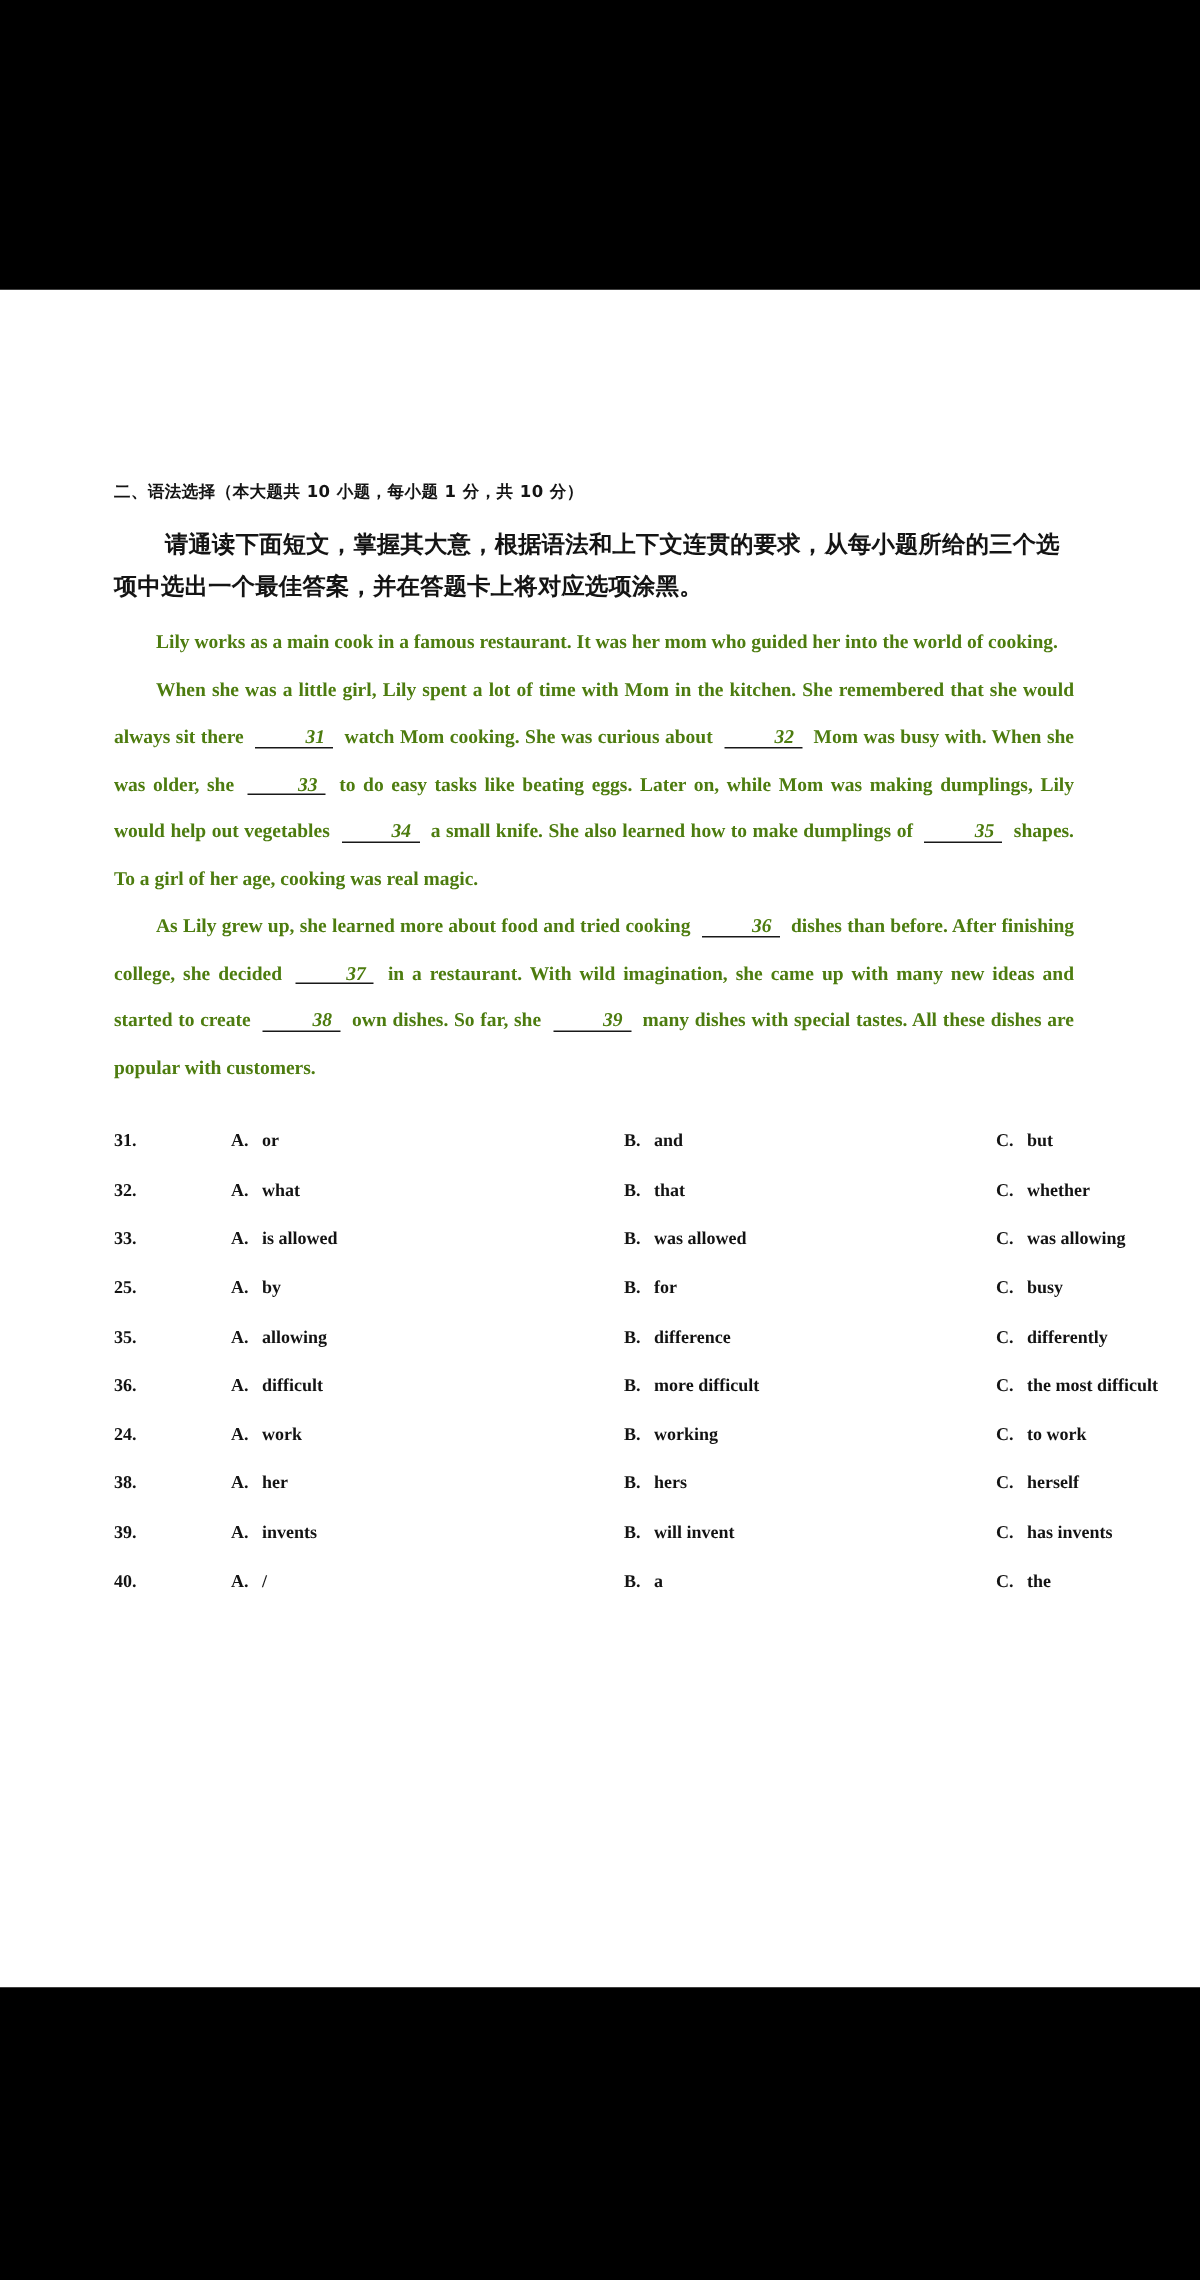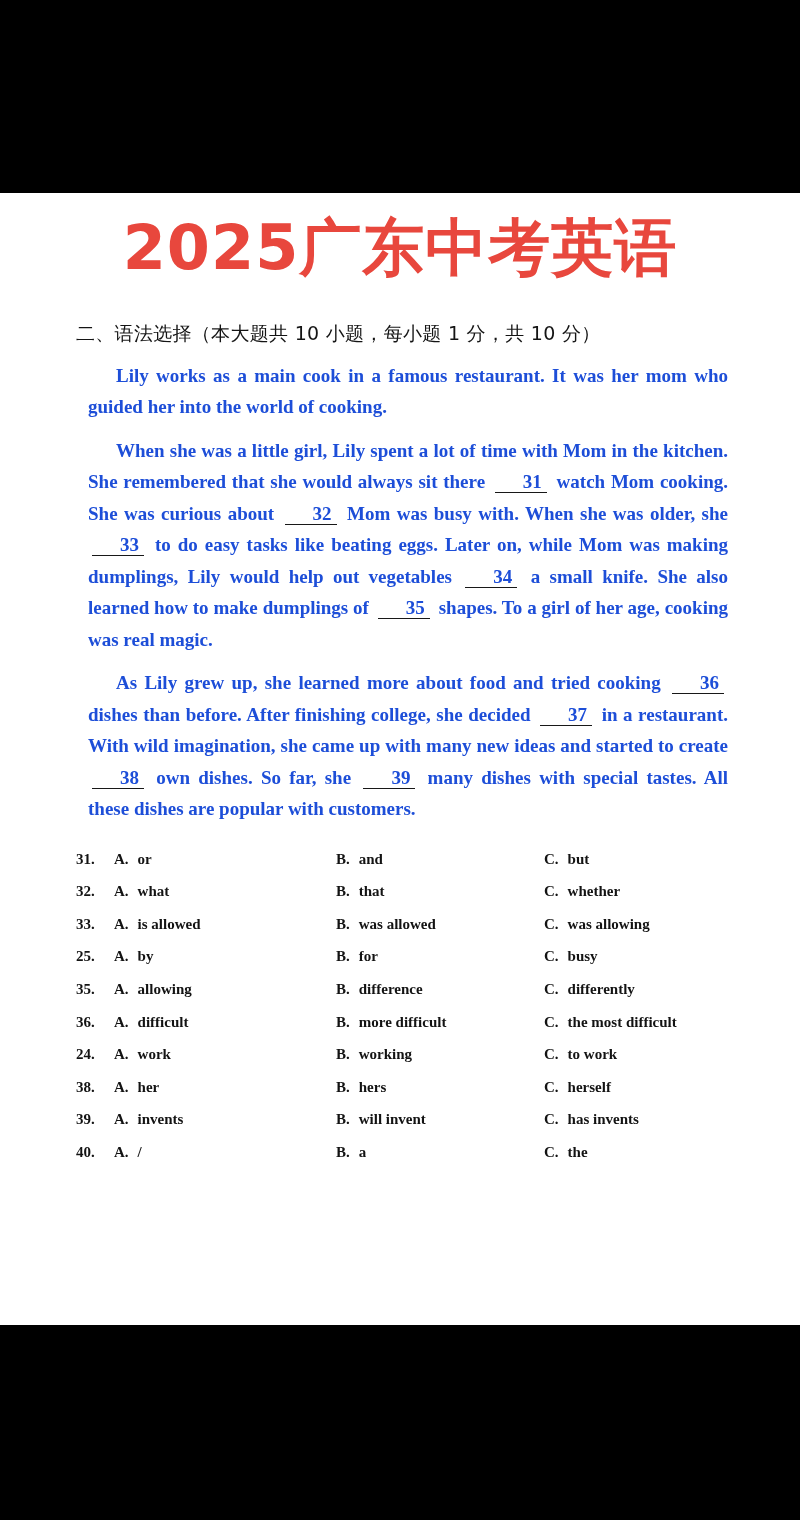--- a/index.html
+++ b/index.html
@@ -57,22 +57,22 @@
   .sheet {
     position: absolute;
     left: 76px;
     top: 128px;
     width: 648px;
     color: #141414;
   }
 
   .cn-head {
     font-family: "DejaVu Sans", "Liberation Sans", sans-serif;
-    font-weight: normal;
-    font-size: 19px;
+    font-weight: bold;
+    font-size: 11px;
     line-height: 1.35;
     letter-spacing: 0.3px;
     margin: 0 0 13px 0;
   }
   .cn-body {
     font-family: "DejaVu Sans", "Liberation Sans", sans-serif;
     font-weight: bold;
     font-size: 15.5px;
     line-height: 1.82;
     letter-spacing: 0.2px;
@@ -80,54 +80,56 @@
     text-indent: 34px;
     width: 634px;
   }
 
   .passage {
     margin-top: 7px;
   }
   .para {
     font-family: "Liberation Serif", "DejaVu Serif", serif;
     font-weight: bold;
-    font-size: 19px;
+    font-size: 13px;
     line-height: 31.5px;
-    margin: 12px;
+    margin: 0;
     text-indent: 28px;
     text-align: justify;
     text-justify: inter-word;
-    color: #1d4ed8;
+    color: #4d7c0f;
     width: 640px;
   }
   .para + .para { margin-top: 0px; }
 
   .blank {
     display: inline-block;
     min-width: 52px;
-    text-align: left;
+    text-align: center;
     border-bottom: 1.6px solid #181818;
     margin: 0 4px;
     line-height: 1.05;
     font-weight: bold;
+    font-style: italic;
   }
 
   
   .options {
     margin-top: 26px;
     width: 648px;
   }
   .opt-row {
     display: flex;
     align-items: baseline;
     height: 32.6px;
     font-family: "Liberation Serif", "DejaVu Serif", serif;
     font-weight: bold;
-    font-size: 15px;
+    font-size: 12px;
     color: #131313;
+    gap: 40px;
   }
   .opt-num {
     width: 38px;
     flex: 0 0 38px;
     text-align: left;
   }
   .opt-cell {
     display: flex;
     align-items: baseline;
   }
@@ -140,26 +142,26 @@
   }
   .opt-text { flex: 0 0 auto; }
 </style>
 </head>
 <body>
 
 <div class="letterbox letterbox-top"></div>
 
 <div class="page">
 
-  <div class="banner-title">2025广东中考英语</div>
 
   <div class="sheet">
 
     <p class="cn-head">二、语法选择（本大题共 10 小题，每小题 1 分，共 10 分）</p>
 
+    <p class="cn-body">请通读下面短文，掌握其大意，根据语法和上下文连贯的要求，从每小题所给的三个选项中选出一个最佳答案，并在答题卡上将对应选项涂黑。</p>
 
     <div class="passage">
         <p class="para"><span>Lily works as a main cook in a famous restaurant. It was her mom who guided her into the world of cooking.</span></p>
         <p class="para"><span>When she was a little girl, Lily spent a lot of time with Mom in the kitchen. She remembered that she would always sit there </span><span class="blank">31</span><span> watch Mom cooking. She was curious about </span><span class="blank">32</span><span> Mom was busy with. When she was older, she </span><span class="blank">33</span><span> to do easy tasks like beating eggs. Later on, while Mom was making dumplings, Lily would help out vegetables </span><span class="blank">34</span><span> a small knife. She also learned how to make dumplings of </span><span class="blank">35</span><span> shapes. To a girl of her age, cooking was real magic.</span></p>
         <p class="para"><span>As Lily grew up, she learned more about food and tried cooking </span><span class="blank">36</span><span> dishes than before. After finishing college, she decided </span><span class="blank">37</span><span> in a restaurant. With wild imagination, she came up with many new ideas and started to create </span><span class="blank">38</span><span> own dishes. So far, she </span><span class="blank">39</span><span> many dishes with special tastes. All these dishes are popular with customers.</span></p>
       </div>
 
     <div class="options">
         <div class="opt-row">
           <span class="opt-num">31.</span>

